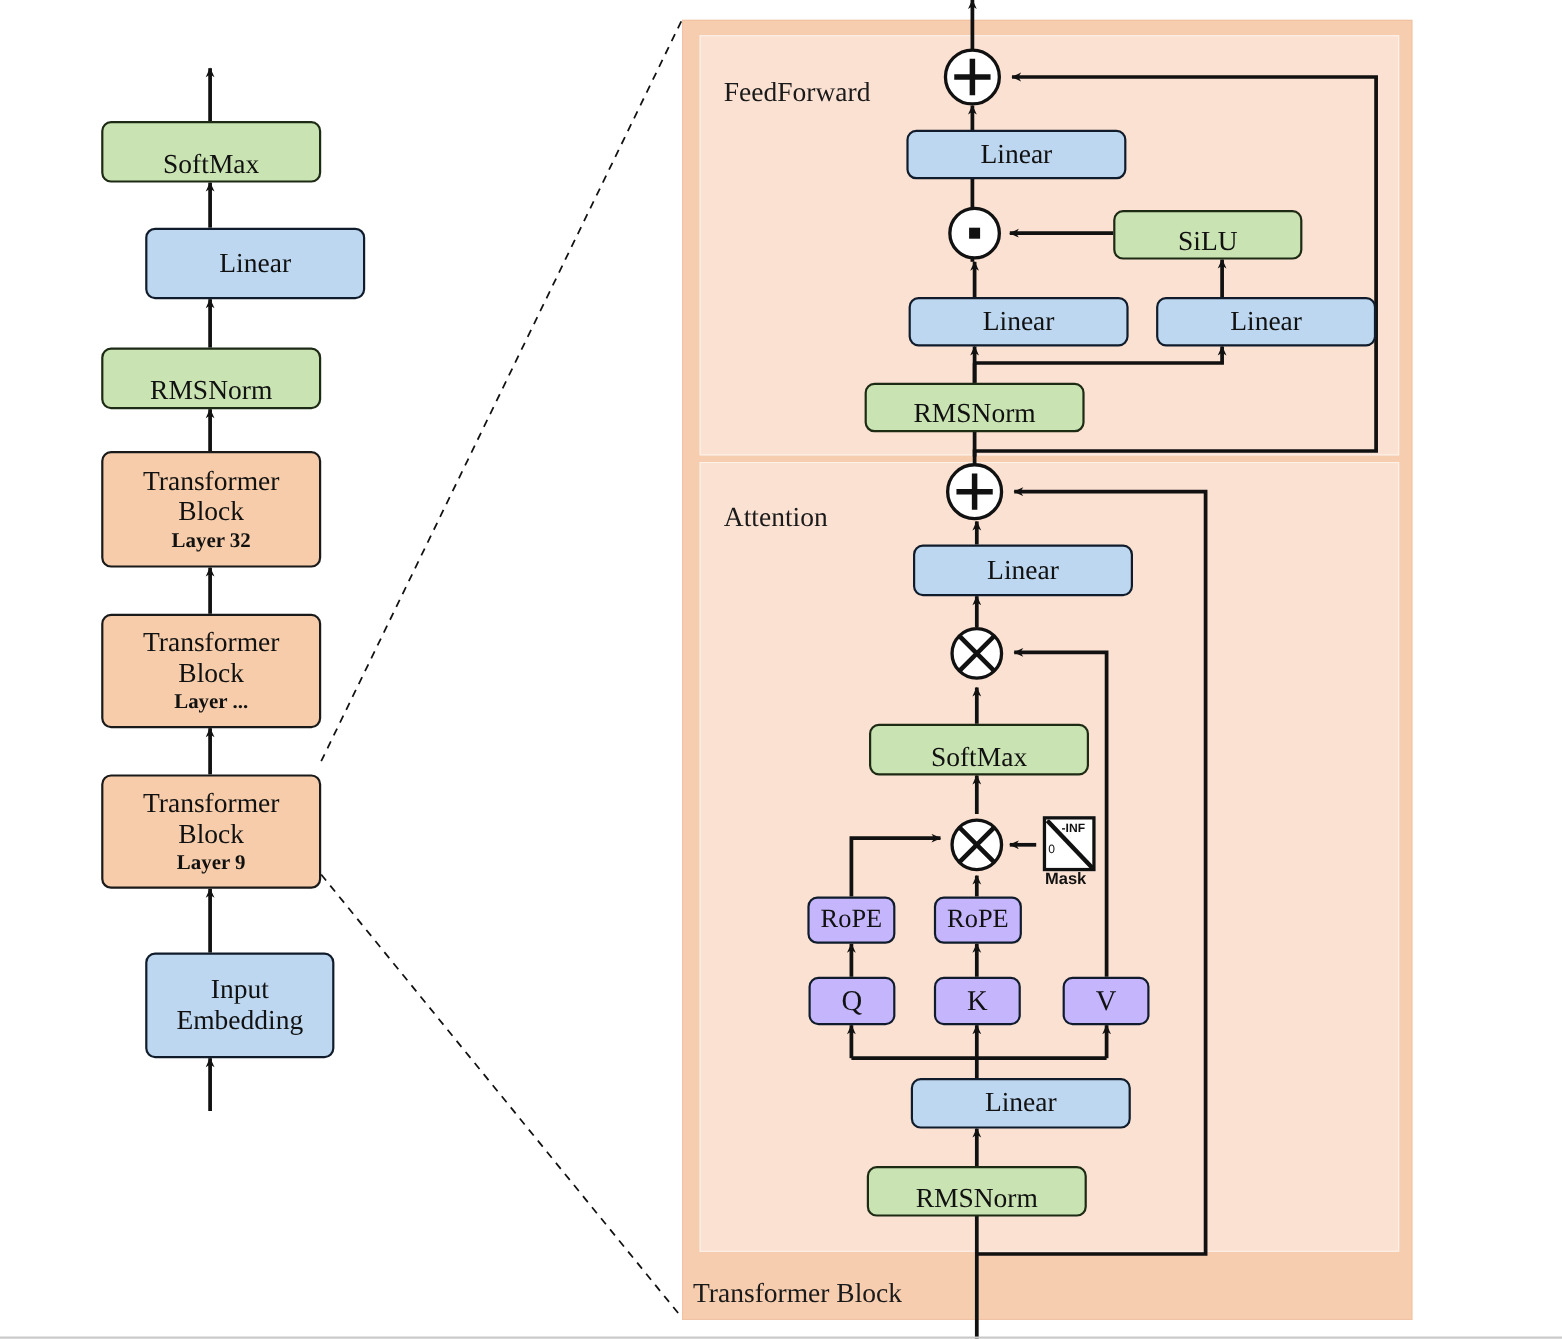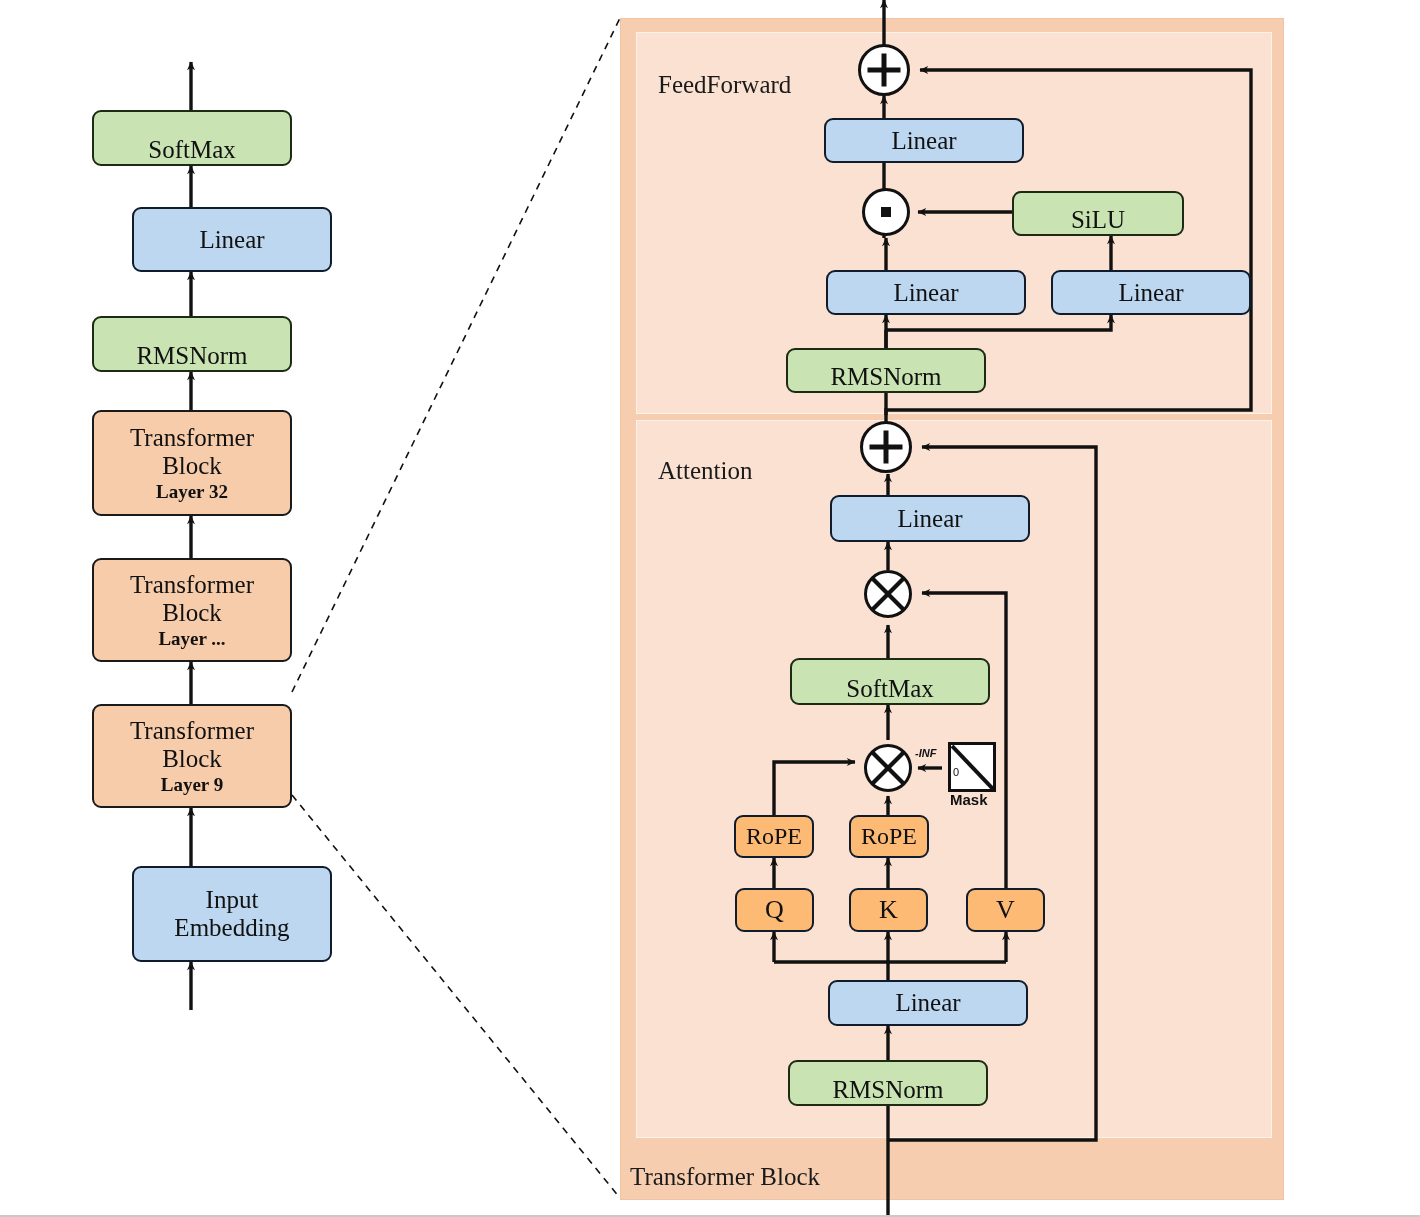--- a/index.html
+++ b/index.html
@@ -5,21 +5,21 @@
   html,body{margin:0;padding:0;background:#ffffff;}
   body{width:1420px;height:1217px;position:relative;overflow:hidden;
        font-family:"Liberation Serif","DejaVu Serif",serif;color:#111;}
   #root{position:absolute;inset:0;}
   svg.layer{position:absolute;left:0;top:0;width:1420px;height:1217px;overflow:visible;}
   .node{position:absolute;box-sizing:border-box;display:flex;align-items:center;
         justify-content:center;flex-direction:column;border-radius:9px;
         border:2.5px solid #1a1a1a;line-height:1.12;text-align:center;}
   .green{background:#c9e3b2;border-color:#1d2a14;justify-content:flex-end;}
   .blue{background:#bcd7ef;border-color:#101c2c;margin-left:40px;}
-  .blue2{background:#fdba74;border-color:#101c2c;}
+  .blue2{background:#c4b5fd;border-color:#101c2c;}
   .orange{background:#f6ccaa;border-color:#1a1a1a;}
   .t-main{font-size:25px;}
   .t-sub{font-size:19px;margin-top:1px;font-weight:bold;}
   .t-qkv{font-size:26px;}
   .t-rope{font-size:24px;}
   .panel-outer{position:absolute;background:#f7cdb0;border:1px solid #f0c3a4;}
   .panel-inner{position:absolute;background:#fbe1d2;border:1px solid #fdf2ea;}
   .panel-label{position:absolute;font-size:25px;color:#1a1a1a;white-space:nowrap;}
   .opcircle{position:absolute;border-radius:50%;background:#ffffff;
             border:3.5px solid #111;box-sizing:border-box;}
@@ -144,21 +144,21 @@
   <div class="node orange" style="left:92px;top:558px;width:200px;height:104px;">
     <span class="t-main" style="width:130px;">Transformer Block</span>
     <span class="t-sub">Layer ...</span>
   </div>
 
   <div class="node orange" style="left:92px;top:704px;width:200px;height:104px;">
     <span class="t-main" style="width:130px;">Transformer Block</span>
     <span class="t-sub">Layer 9</span>
   </div>
 
-  <div class="node blue" style="left:92px;top:866px;width:200px;height:96px;">
+  <div class="node blue" style="left:92px;top:866px;width:172px;height:96px;">
     <span class="t-main" style="width:140px;">Input Embedding</span>
   </div>
 
   <div class="node blue" style="left:784px;top:118px;width:200px;height:45px;">
     <span class="t-main">Linear</span>
   </div>
 
   <div class="node green" style="left:1012px;top:191px;width:172px;height:45px;">
     <span class="t-main">SiLU</span>
   </div>
@@ -251,18 +251,18 @@
         <line x1="36" y1="6" x2="6" y2="36"></line>
       </g>
     </svg>
   </div>
 
   <div class="mask-box" style="left:948px;top:742px;width:48px;height:50px;">
     <svg width="44" height="46" style="position:absolute;left:0;top:0;">
       <line x1="1" y1="1" x2="43" y2="45" stroke="#111" stroke-width="4"></line>
     </svg>
   </div>
-  <div class="mask-inf" style="left:915px;top:747px;font-style:italic;">-INF</div>
+  <div class="mask-inf" style="left:965px;top:747px;">-INF</div>
   <div class="mask-zero" style="left:953px;top:766px;">0</div>
   <div class="mask-lbl" style="left:950px;top:791px;">Mask</div>
 
   <div class="botline"></div>
 </div>
 
 </body></html>

